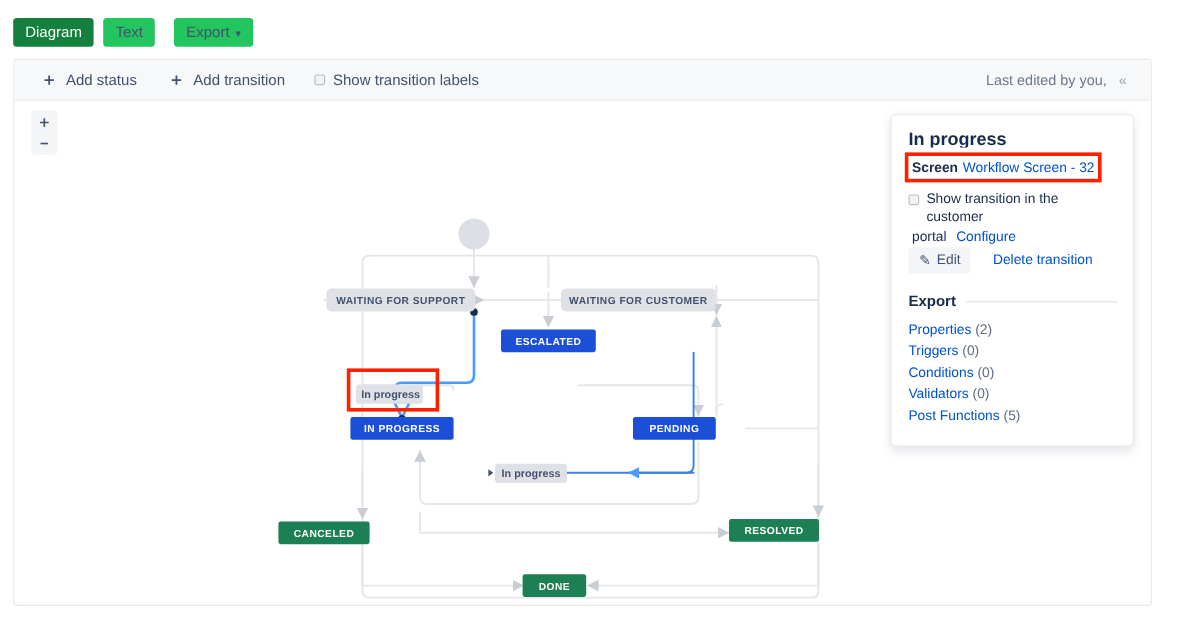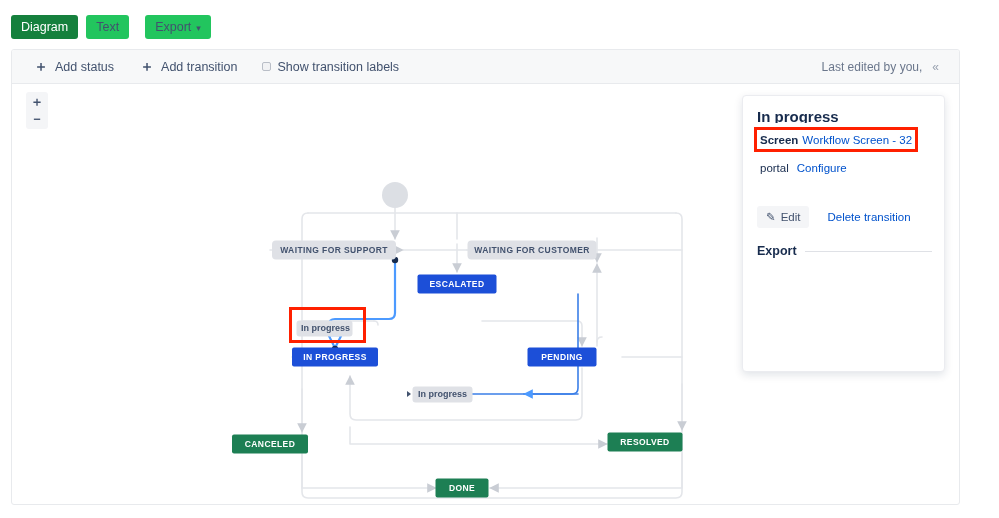--- a/index.html
+++ b/index.html
@@ -265,32 +265,58 @@
 
 <div id="panel">
   <div id="panel-title">In progress</div>
 
   <div id="screen-row">
     <span class="lbl">Screen</span>
     <span class="lnk">Workflow Screen - 32</span>
   </div>
 
   <div id="portal-row">
+    <div class="line1">
+      <span class="cbx2"></span>
+      <span>Show transition in the customer</span>
+    </div>
     <div class="line2">
       <span>portal</span>
       <span class="lnk">Configure</span>
     </div>
   </div>
 
   <div id="btn-row">
     <div id="edit-btn">
       <span>✎</span>
       <span>Edit</span>
     </div>
     <span id="delete-transition">Delete transition</span>
   </div>
 
   <div id="options-head">
     <span>Export</span>
     <span class="rule"></span>
   </div>
 
+  <div id="options-list">
+    <div class="opt">
+      <a>Properties</a>
+      <span>(2)</span>
+    </div>
+    <div class="opt">
+      <a>Triggers</a>
+      <span>(0)</span>
+    </div>
+    <div class="opt">
+      <a>Conditions</a>
+      <span>(0)</span>
+    </div>
+    <div class="opt">
+      <a>Validators</a>
+      <span>(0)</span>
+    </div>
+    <div class="opt">
+      <a>Post Functions</a>
+      <span>(5)</span>
+    </div>
+  </div>
 </div>
 
 </body></html>

